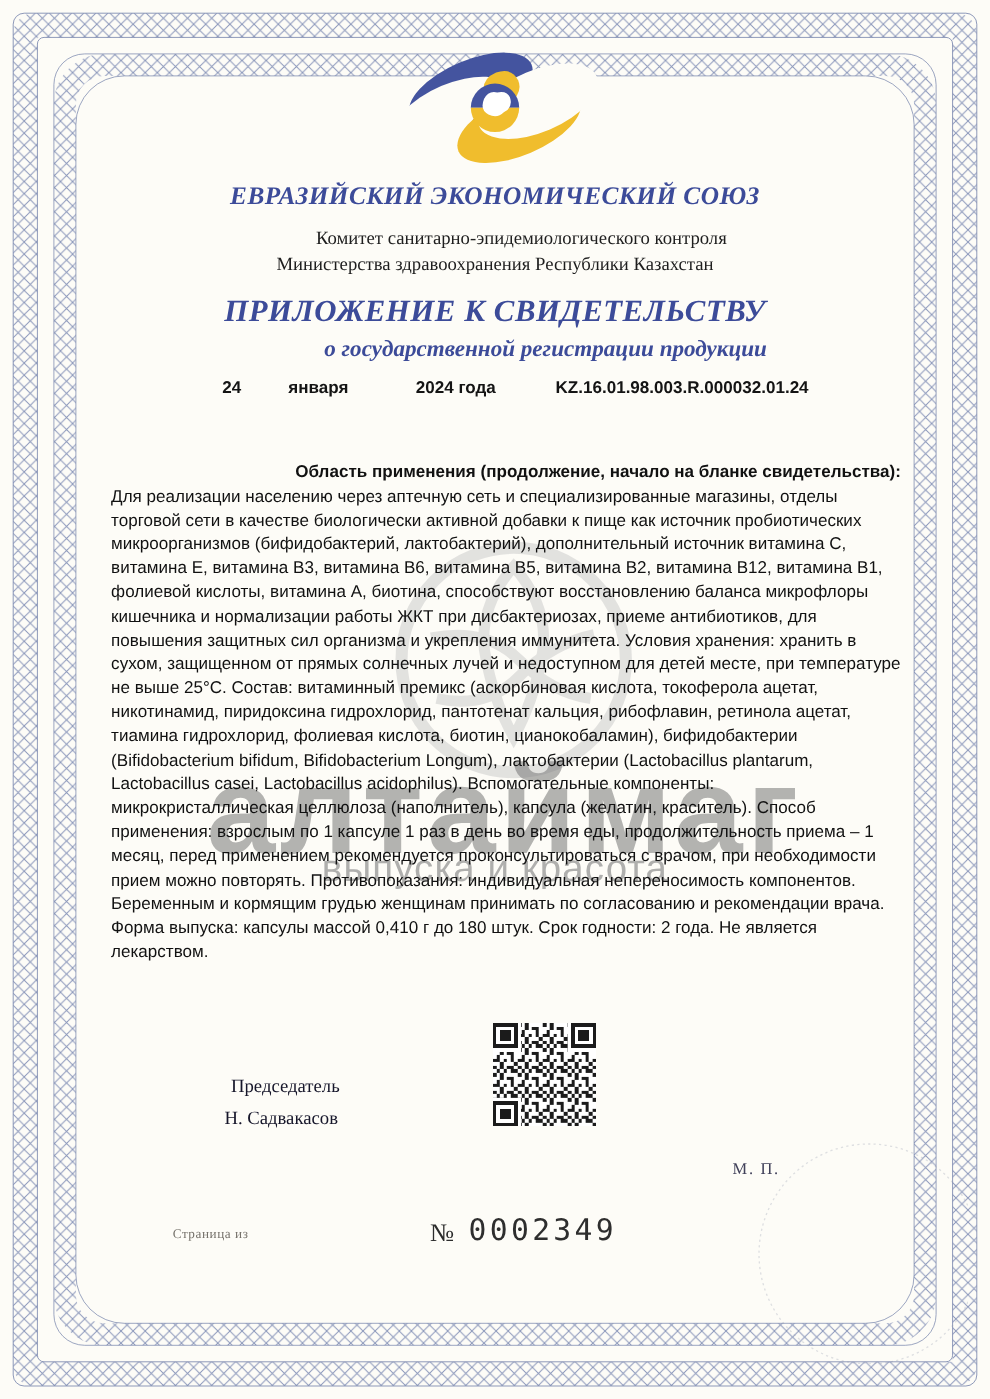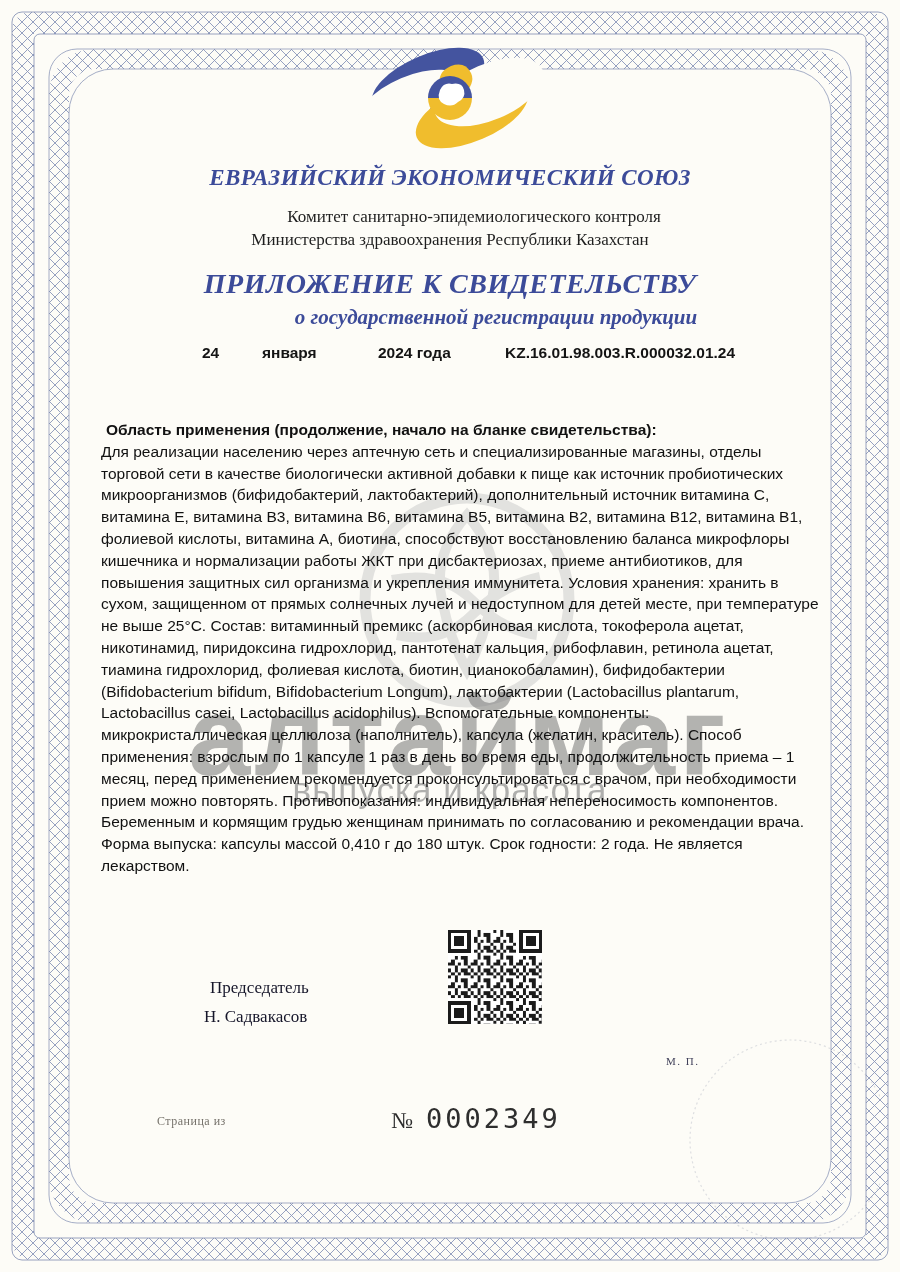--- a/index.html
+++ b/index.html
@@ -76,27 +76,27 @@
     font-size:35px; letter-spacing:1px;
     color:rgba(128,128,128,0.62);
   }
 
   
   #body-block {
     left:101px; top:419px; width:718px; z-index:2;
     font-family:"Liberation Sans", sans-serif;
     font-size:15.5px; line-height:21.8px; color:#111;
   }
-  #body-heading { font-weight:bold; padding-left:5px; }
+  #body-heading { font-weight:bold; padding-left:5px;text-align:right; }
 
   
   #qr { left:448px; top:930px; width:94px; height:94px; z-index:3; }
   #sig-position { left:210px; top:978px; font-size:17px; z-index:3; color:#16162a; }
   #sig-name     { left:204px; top:1007px; font-size:17px; z-index:3; color:#16162a; }
-  #stamp-label  { left:666px; top:1055px; font-size:11px; letter-spacing:1.5px; color:#41415a; z-index:3; }
+  #stamp-label  { left:666px; top:1055px; font-size:15px; letter-spacing:1.5px; color:#41415a; z-index:3; }
   #stamp-circle { left:660px; top:1020px; z-index:1; }
   #page-label   { left:157px; top:1114px; font-size:12px; color:#75716a; letter-spacing:0.5px; z-index:3; }
   #number-sign  { left:391px; top:1108px; font-size:23px; color:#2c2c2c; z-index:3; }
   #serial-number{
     left:426px; top:1103px; z-index:3;
     font-family:"DejaVu Sans Mono", monospace;
     font-size:27px; letter-spacing:3px; color:#2e2e2e;
   }
 </style>
 </head>

